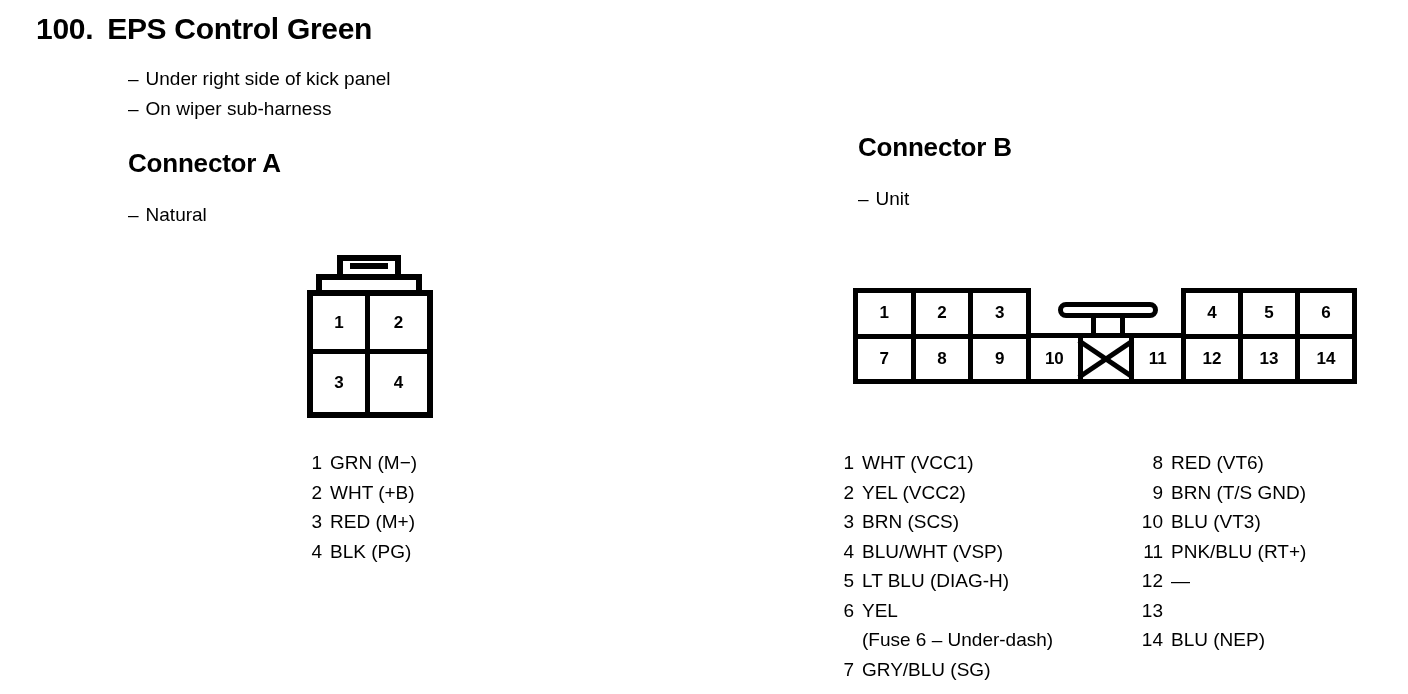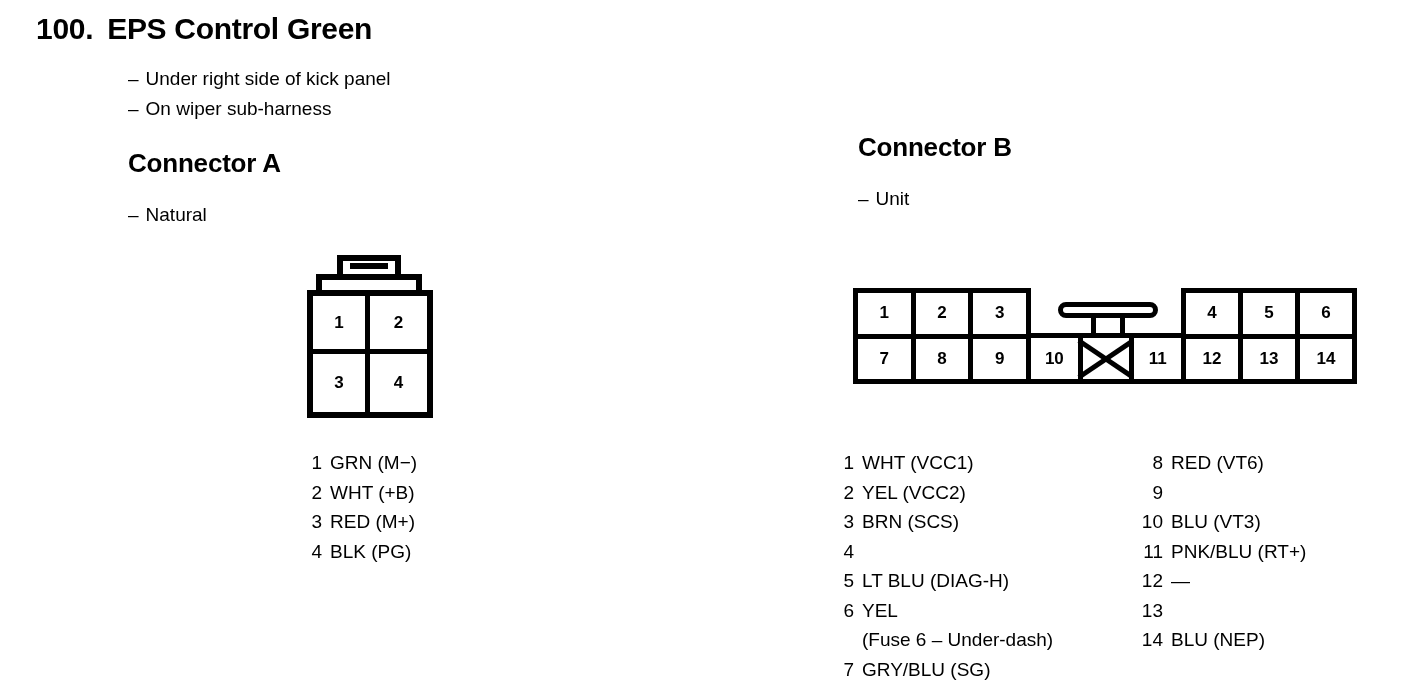--- a/index.html
+++ b/index.html
@@ -334,20 +334,21 @@
   <div class="pin-row">
       <span class="pin-num">2</span>
       <span>YEL (VCC2)</span>
     </div>
   <div class="pin-row">
       <span class="pin-num">3</span>
       <span>BRN (SCS)</span>
     </div>
   <div class="pin-row">
       <span class="pin-num">4</span>
+      <span>BLU/WHT (VSP)</span>
     </div>
   <div class="pin-row">
       <span class="pin-num">5</span>
       <span>LT BLU (DIAG-H)</span>
     </div>
   <div class="pin-row">
       <span class="pin-num">6</span>
       <span>YEL</span>
     </div>
   <div class="pin-row">
@@ -359,20 +360,21 @@
     </div>
 </div>
 
 <div class="pin-list" id="pins-b-right">
   <div class="pin-row">
       <span class="pin-num">8</span>
       <span>RED (VT6)</span>
     </div>
   <div class="pin-row">
       <span class="pin-num">9</span>
+      <span>BRN (T/S GND)</span>
     </div>
   <div class="pin-row">
       <span class="pin-num">10</span>
       <span>BLU (VT3)</span>
     </div>
   <div class="pin-row">
       <span class="pin-num">11</span>
       <span>PNK/BLU (RT+)</span>
     </div>
   <div class="pin-row">

